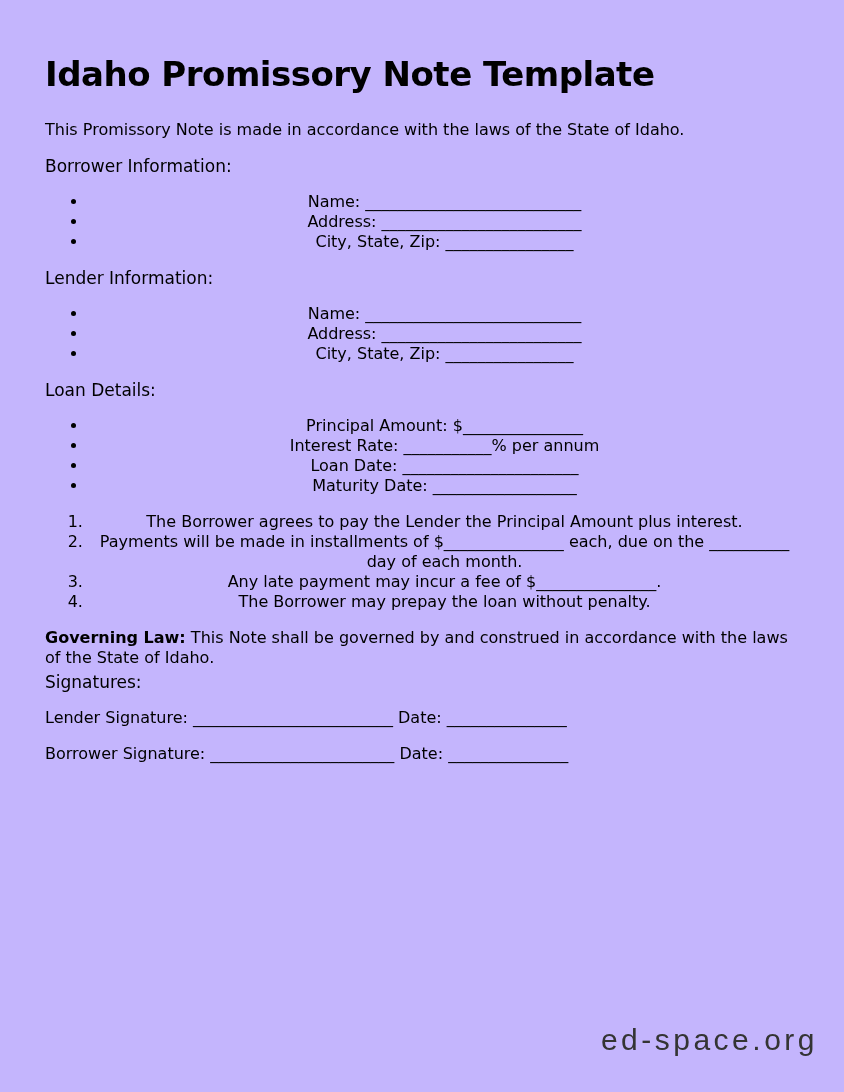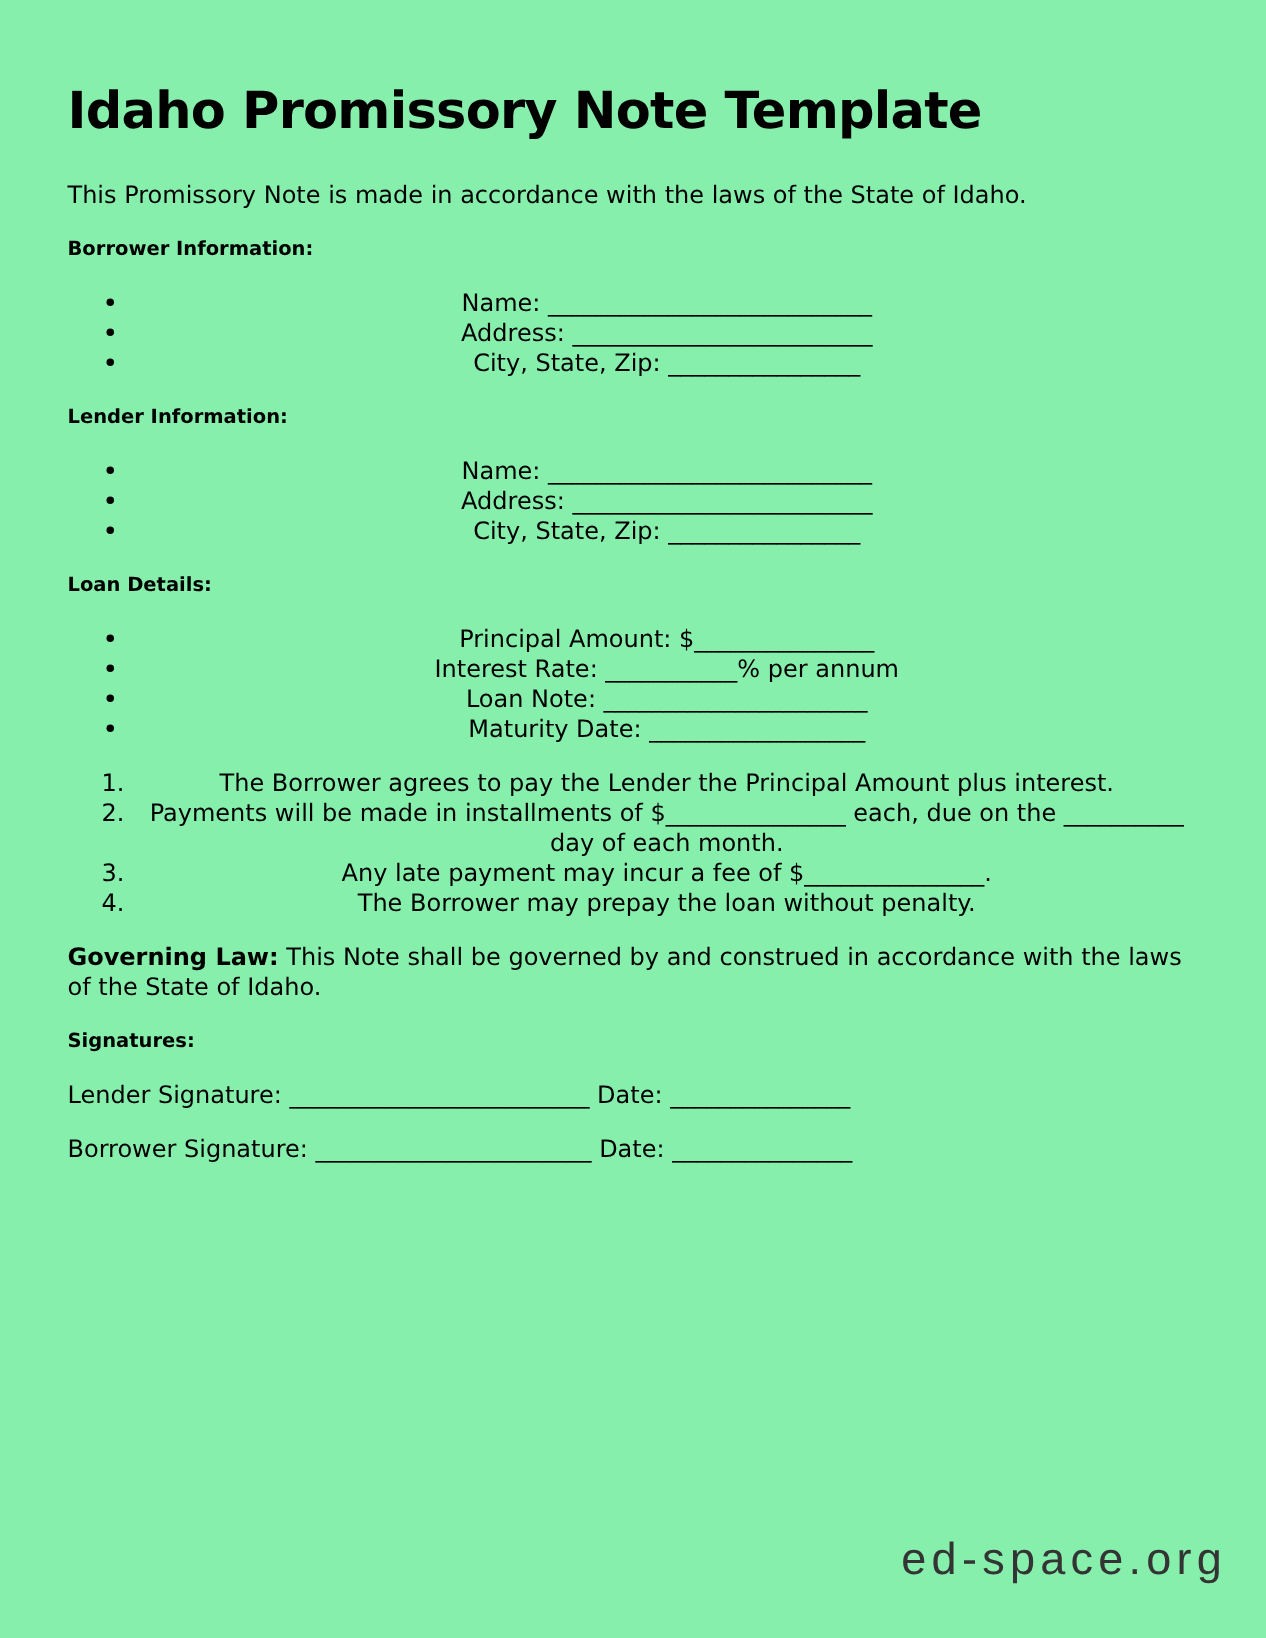--- a/index.html
+++ b/index.html
@@ -1,41 +1,41 @@
 <!DOCTYPE html>
 <html><head>
 <meta charset="utf-8">
 <style>
   html, body { margin: 0; padding: 0; background: #ffffff; }
   .page {
     position: relative;
     width: 844px;
     height: 1092px;
-    background: #86efac;
+    background: #c4b5fd;
     color: #000000;
     font-family: "DejaVu Sans", "Liberation Sans", sans-serif;
     font-size: 16px;
     line-height: 20px;
     box-sizing: border-box;
     padding: 54px 45px 0 45px;
     overflow: hidden;
   }
   h1.doc-title {
     font-size: 34px;
     line-height: 41px;
     font-weight: bold;
     margin: 0 0 25px 0;
     letter-spacing: -0.5px;
   }
   p.intro { margin: 0 0 16px 0; }
   h2.section-heading {
-    font-size: 13px;
+    font-size: 17px;
     line-height: 21px;
-    font-weight: bold;
-    margin: 16px 0 15px 0;
+    font-weight: normal;
+    margin: 4px 0 15px 0;
   }
   ul.doc-list, ol.doc-list {
     margin: 0 0 16px 0;
     padding: 0 0 0 43px;
     text-align: center;
   }
   ul.doc-list li, ol.doc-list li {
     line-height: 20px;
     padding-left: 2px;
   }
@@ -71,21 +71,21 @@
   <ul class="doc-list">
     <li>Name: ___________________________</li>
     <li>Address: _________________________</li>
     <li>City, State, Zip: ________________</li>
   </ul>
 
   <h2 class="section-heading">Loan Details:</h2>
   <ul class="doc-list">
     <li>Principal Amount: $_______________</li>
     <li>Interest Rate: ___________% per annum</li>
-    <li>Loan Note: ______________________</li>
+    <li>Loan Date: ______________________</li>
     <li>Maturity Date: __________________</li>
   </ul>
 
   <ol class="doc-list">
     <li>The Borrower agrees to pay the Lender the Principal Amount plus interest.</li>
     <li>Payments will be made in installments of $_______________ each, due on the __________ day of each month.</li>
     <li>Any late payment may incur a fee of $_______________.</li>
     <li>The Borrower may prepay the loan without penalty.</li>
   </ol>
 

